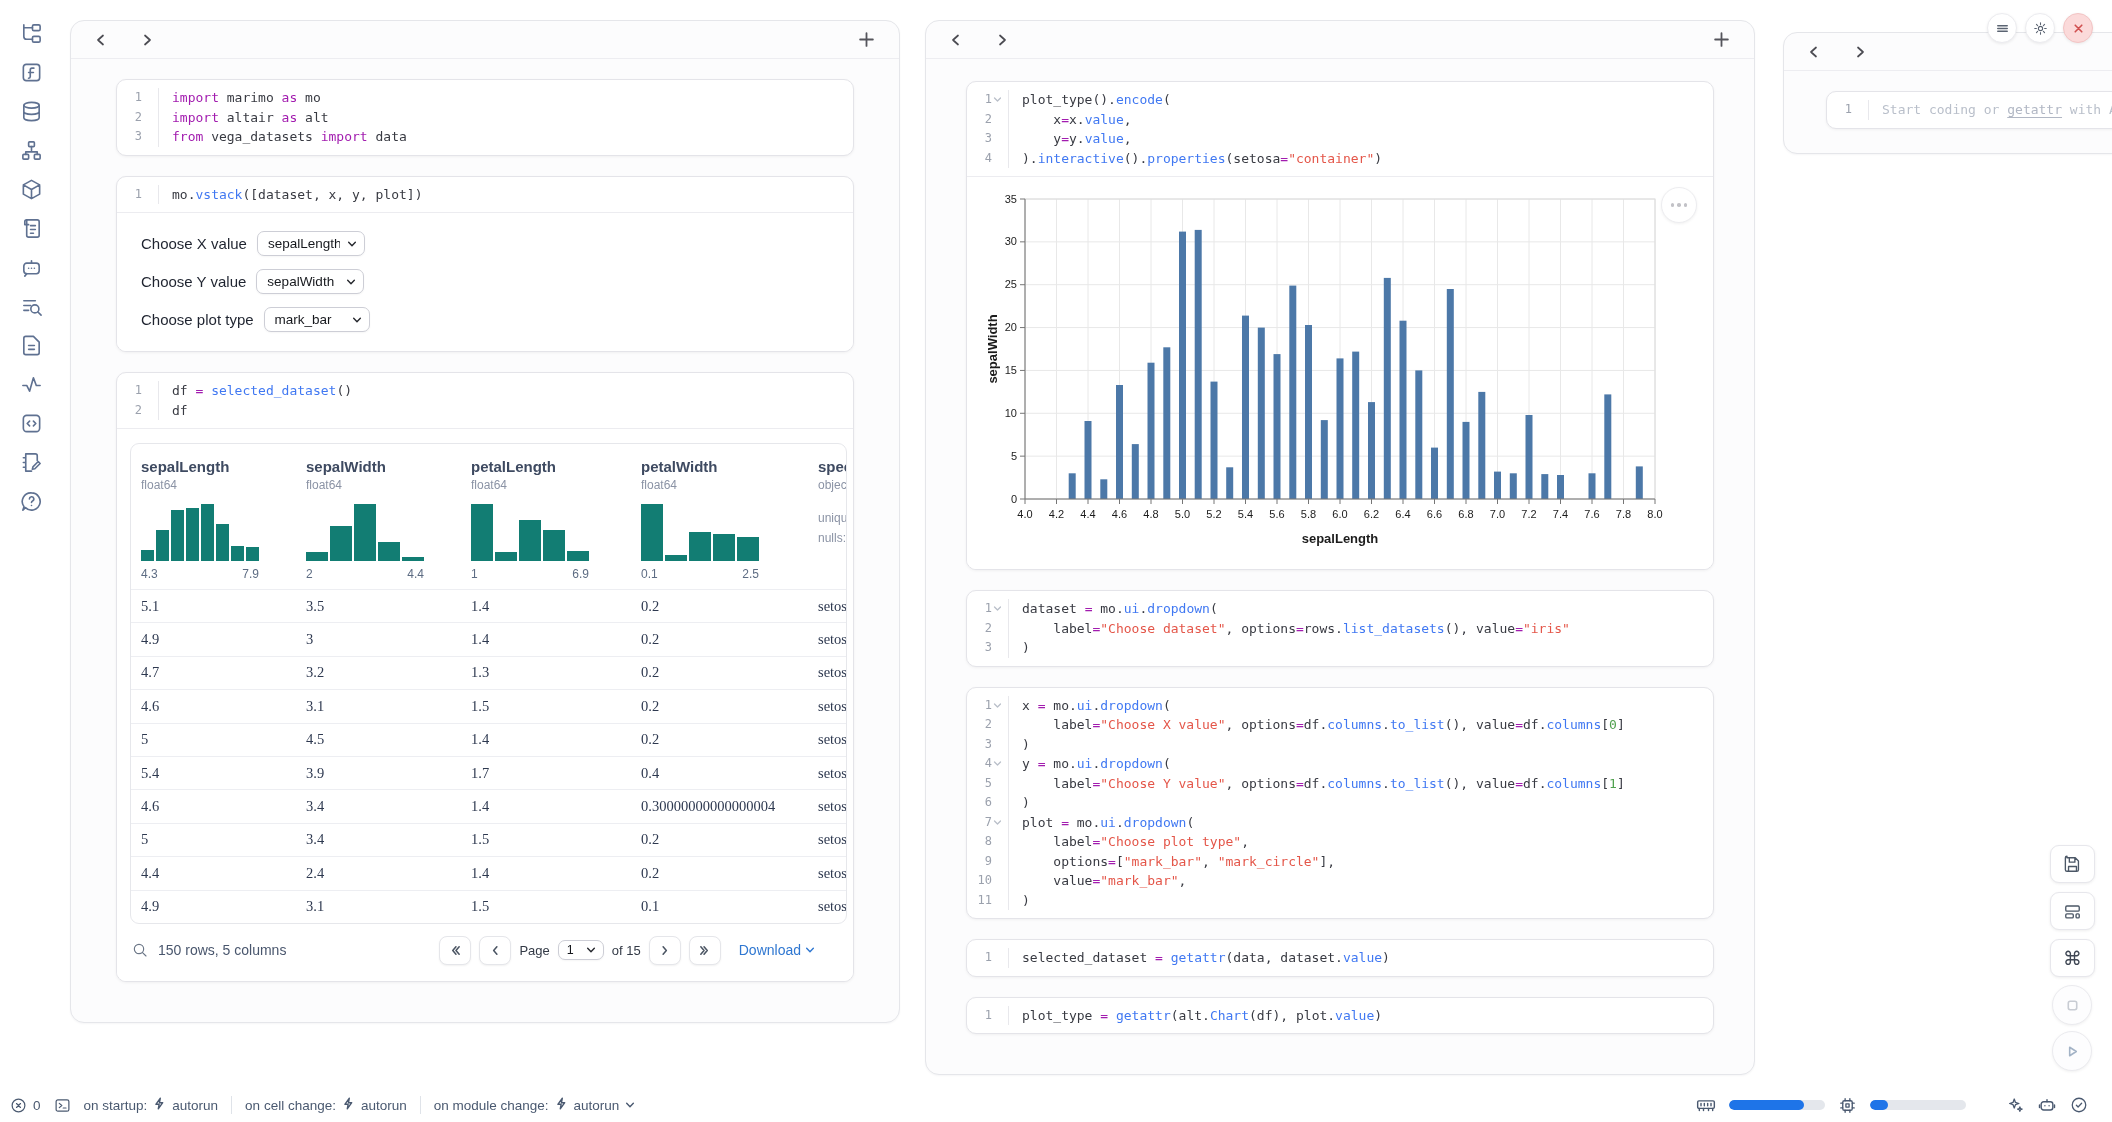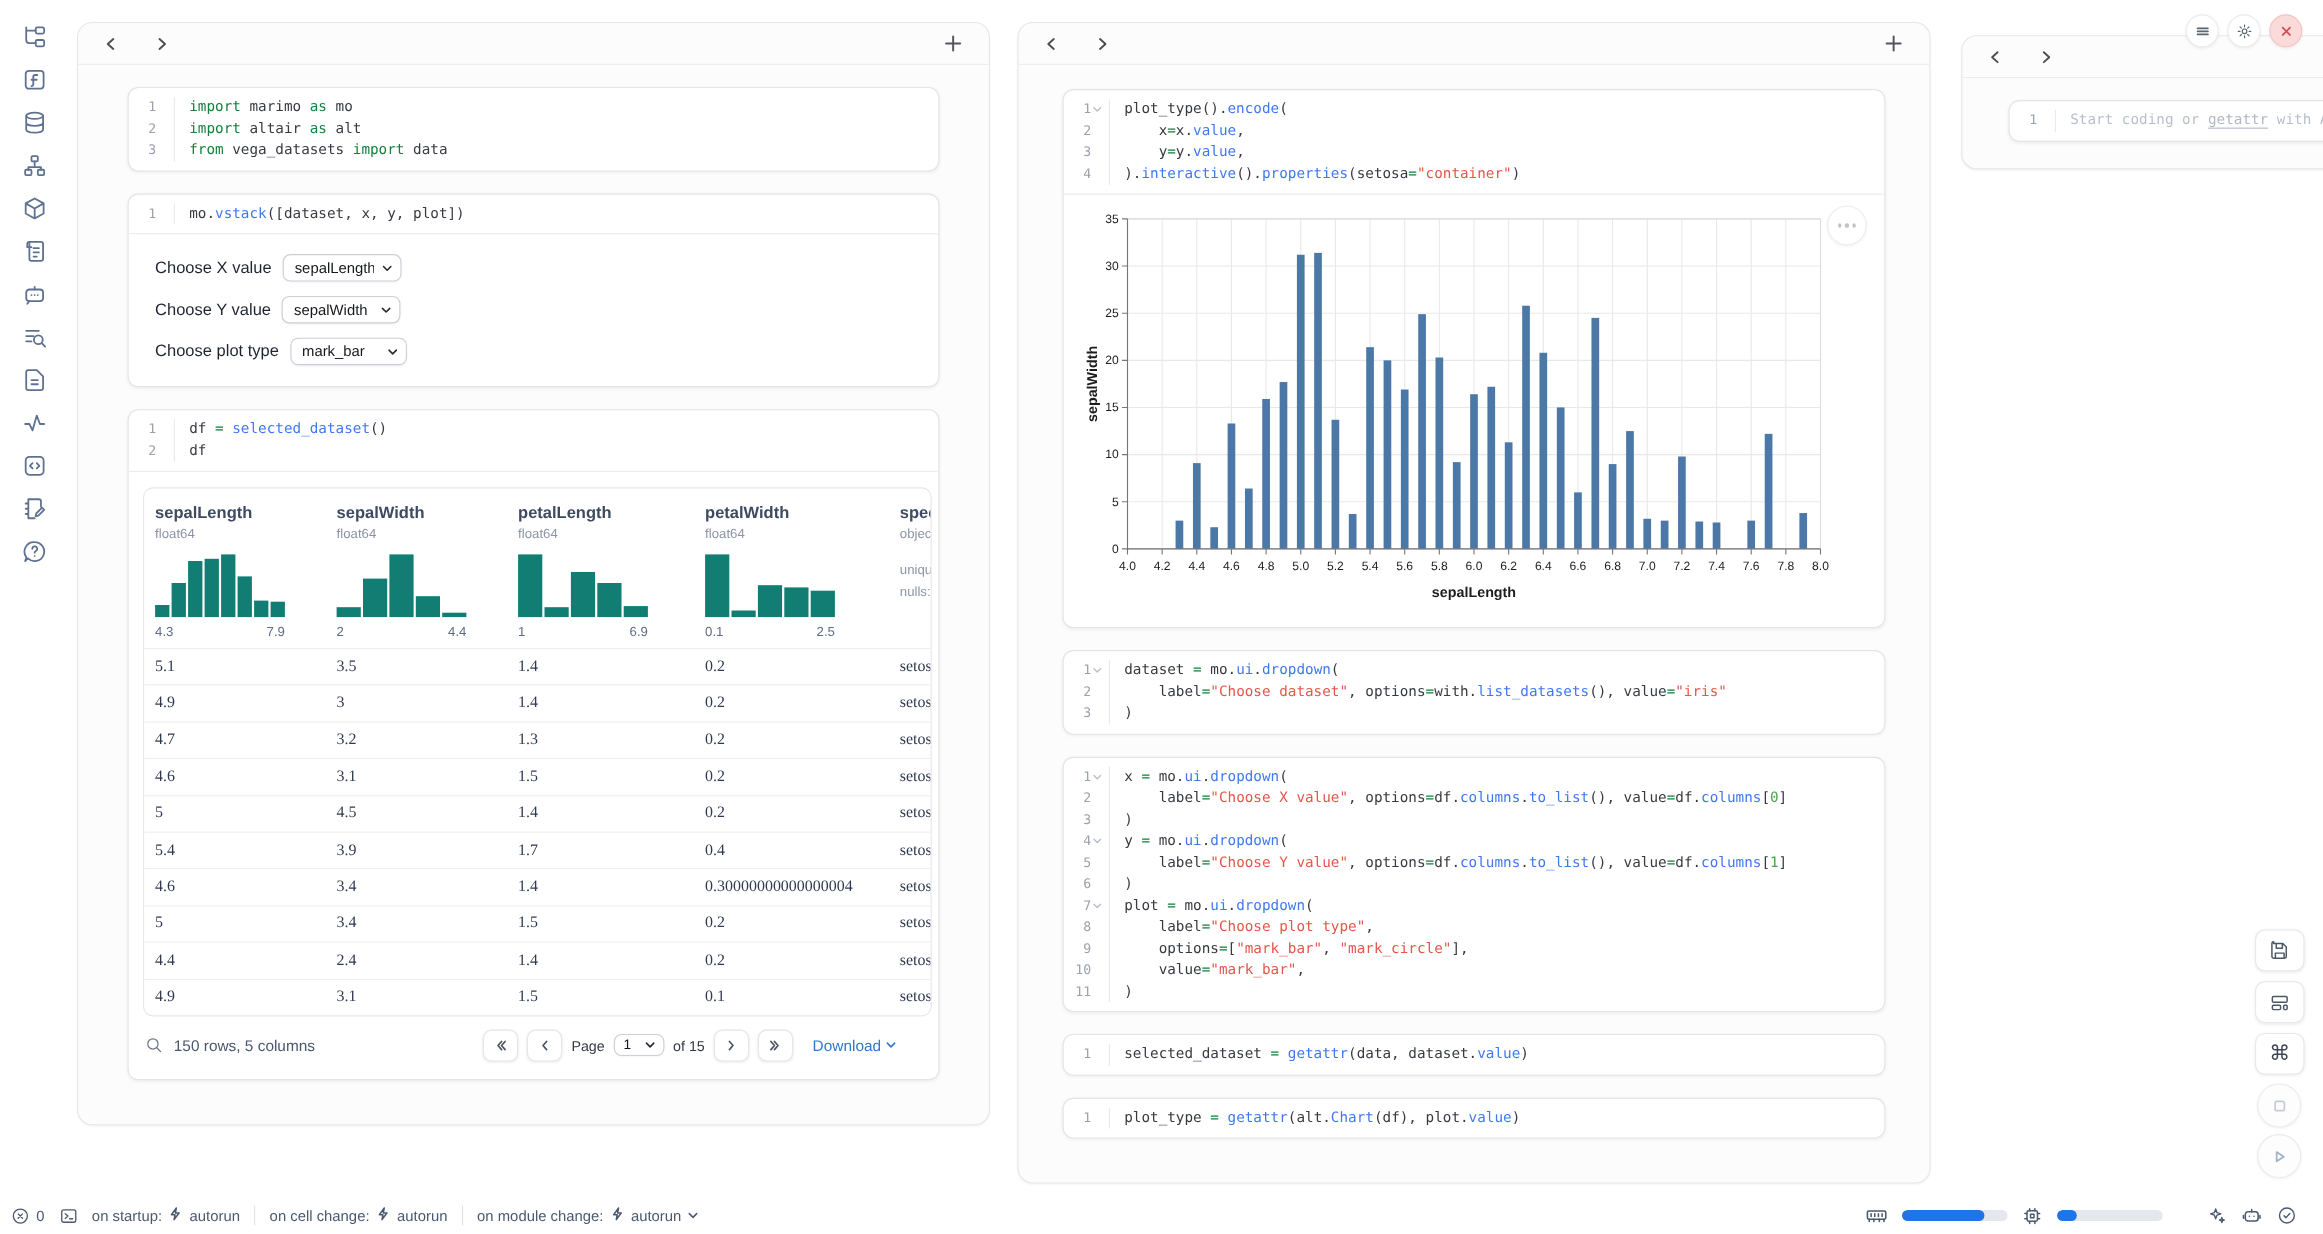--- a/index.html
+++ b/index.html
@@ -26,21 +26,21 @@
   .panel2 .cells { padding:22px 40px 20px 40px; }
   .panel3 .cells { padding:20px 42px 20px 42px; }
 
   .cell { background:#fff; border:1px solid #e4e4e9; border-radius:10px; box-shadow:0 1px 3px rgba(0,0,0,.05); margin-bottom:20px; overflow:hidden; }
   .code { padding:8px 0; }
   .line { display:flex; align-items:center; line-height:19.5px; font-family:"DejaVu Sans Mono",monospace; font-size:13px; color:#383a42; }
   .gut { flex:0 0 42px; display:flex; justify-content:flex-end; align-items:center; color:#9ba1ad; font-size:12px; padding-right:5px; border-right:1px solid #e8e8ec; align-self:stretch; }
   .gut .foldslot { width:11px; height:11px; display:flex; align-items:center; justify-content:center; color:#b9bfc9; }
   .gut .foldslot svg { width:9px; height:9px; }
   .src { padding-left:13px; white-space:pre; }
-  .c-k { color:#15803d; }
+  .c-k { color:#a21caf; }
   .c-f { color:#4078f2; }
   .c-s { color:#e45649; }
   .c-n { color:#50a14f; }
   .c-ph { color:#b9bfca; }
   .c-phu { color:#b1b7c4; text-decoration:underline; text-underline-offset:3px; }
   .out { border-top:1px solid #ececf0; background:#fff; }
 
   
   .out-pad { padding:18px 24px 6px 24px; }
   .dd-row { display:flex; align-items:center; gap:10px; margin-bottom:13px; font-size:15px; color:#1f2430; }
@@ -685,21 +685,21 @@
                   </svg>
                 </span>
               </span>
               <span class="src"><span class="c-p">dataset </span><span class="c-k">=</span><span class="c-p"> mo.</span><span class="c-f">ui</span><span class="c-p">.</span><span class="c-f">dropdown</span><span class="c-p">(</span></span>
             </div>
             <div class="line">
               <span class="gut">
                 <span>2</span>
                 <span class="foldslot"></span>
               </span>
-              <span class="src"><span class="c-p">    label</span><span class="c-k">=</span><span class="c-s">"Choose dataset"</span><span class="c-p">, options</span><span class="c-k">=</span><span class="c-p">with.</span><span class="c-f">list_datasets</span><span class="c-p">(), value</span><span class="c-k">=</span><span class="c-s">"iris"</span></span>
+              <span class="src"><span class="c-p">    label</span><span class="c-k">=</span><span class="c-s">"Choose dataset"</span><span class="c-p">, options</span><span class="c-k">=</span><span class="c-p">rows.</span><span class="c-f">list_datasets</span><span class="c-p">(), value</span><span class="c-k">=</span><span class="c-s">"iris"</span></span>
             </div>
             <div class="line">
               <span class="gut">
                 <span>3</span>
                 <span class="foldslot"></span>
               </span>
               <span class="src"><span class="c-p">)</span></span>
             </div>
           </div>
         </div>

